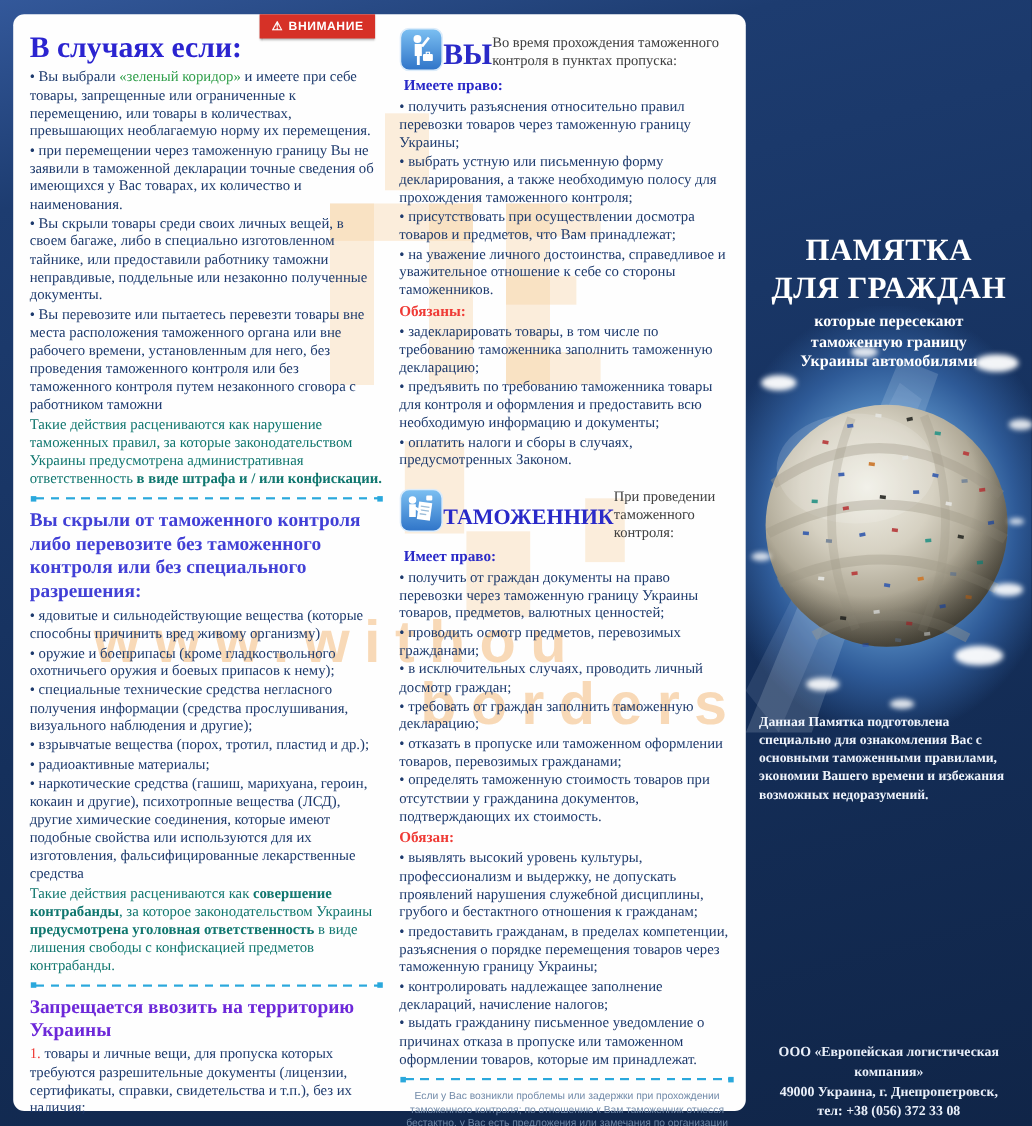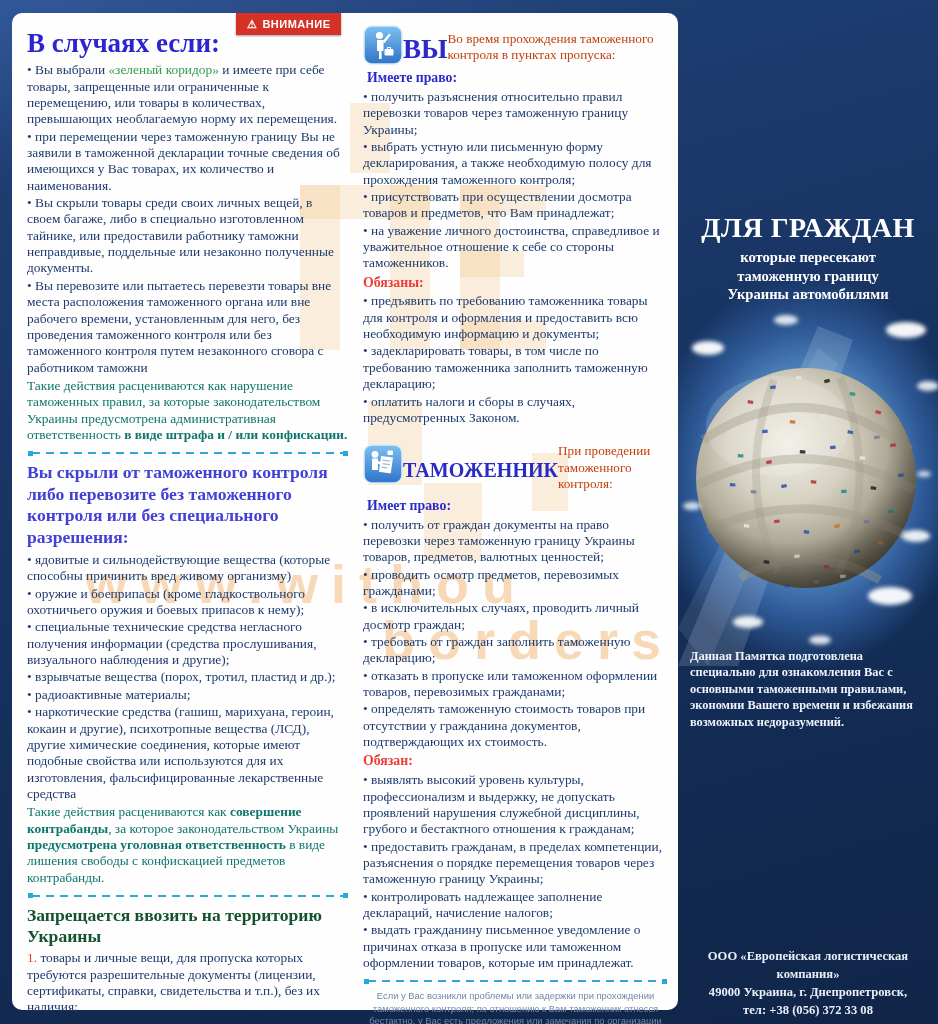--- a/index.html
+++ b/index.html
@@ -23,27 +23,27 @@
   .h1{font-size:27px;font-weight:bold;color:#2b24d0;margin:2px 0 5px;line-height:1.05;}
   .warn{color:#0f766e;margin:2px 0 2px;}
   .b{font-weight:bold;}
   .green{color:#2f9e49;}
   .rednum{color:#ef3b36;}
   .divider{position:relative;height:2px;margin:9px 5px 8px;
     background:repeating-linear-gradient(90deg,#2aa8dc 0 8px,transparent 8px 14px);}
   .divider::before,.divider::after{content:"";position:absolute;top:-1.5px;width:5px;height:5px;background:#2aa8dc;}
   .divider::before{left:-4px}.divider::after{right:-4px}
   .h2{font-size:17.6px;font-weight:bold;color:#4240d6;line-height:1.22;margin:0 0 4px;}
-  .h3{font-size:17.6px;font-weight:bold;color:#14532d;line-height:1.2;margin:0 0 3px;}
+  .h3{font-size:17.6px;font-weight:bold;color:#6d28d9;line-height:1.2;margin:0 0 3px;}
   .icon-row{display:flex;align-items:center;gap:0;margin:0 0 5px;}
   .app-icon{flex:0 0 auto;line-height:0;}
   .big-title{font-size:27px;font-weight:bold;color:#2a2ac8;line-height:1;margin-top:8px;white-space:nowrap;}
   .officer{margin-top:10px;}
   .officer .big-title{font-size:20px;margin-top:11px;}
-  .intro{flex:1;font-size:13.2px;color:#c2410c;line-height:1.25;margin-top:4px;}
+  .intro{flex:1;font-size:13.2px;color:#404040;line-height:1.25;margin-top:4px;}
   .officer .intro{margin-top:7px;}
   .rh{font-size:13.8px;font-weight:bold;color:#2a2ac8;margin:3px 4px 2px;}
   .dh{font-size:13.8px;font-weight:bold;color:#ef3b36;margin:3px 0 2px;}
   .footnote{margin-top:7px;text-align:center;font-family:"Liberation Sans",sans-serif;color:#7089a8;}
   .fn1{font-size:9.4px;line-height:1.32;margin:0 0 2px;}
   
   .right-panel{position:absolute;left:678px;top:0;width:260px;height:1024px;z-index:0;}
   .r-head{position:absolute;top:210px;left:0;width:100%;text-align:center;color:#fff;z-index:2;}
   .r-title{font-size:28px;font-weight:bold;line-height:1.25;letter-spacing:.5px;}
   .r-sub{margin-top:3px;font-size:14.6px;font-weight:bold;line-height:1.28;white-space:pre-line;}
@@ -124,22 +124,22 @@
         </span>
         <span class="big-title">ВЫ</span>
         <span class="intro">Во время прохождения таможенного контроля в пунктах пропуска:</span>
       </div>
       <div class="rh">Имеете право:</div>
       <p class="li">• получить разъяснения относительно правил перевозки товаров через таможенную границу Украины;</p>
       <p class="li">• выбрать устную или письменную форму декларирования, а также необходимую полосу для прохождения таможенного контроля;</p>
       <p class="li">• присутствовать при осуществлении досмотра товаров и предметов, что Вам принадлежат;</p>
       <p class="li">• на уважение личного достоинства, справедливое и уважительное отношение к себе со стороны таможенников.</p>
       <div class="dh">Обязаны:</div>
+      <p class="li">• задекларировать товары, в том числе по требованию таможенника заполнить таможенную декларацию;</p>
       <p class="li">• предъявить по требованию таможенника товары для контроля и оформления и предоставить всю необходимую информацию и документы;</p>
-      <p class="li">• задекларировать товары, в том числе по требованию таможенника заполнить таможенную декларацию;</p>
       <p class="li">• оплатить налоги и сборы в случаях, предусмотренных Законом.</p>
 
       <div class="icon-row officer">
         <span class="app-icon">
           <svg width="40" height="40" viewBox="0 0 40 40">
             <defs>
                 <linearGradient id="ai2" x1="0" y1="0" x2="0" y2="1">
                   <stop offset="0" stop-color="#7cc0f2"></stop>
                   <stop offset="1" stop-color="#2f74c8"></stop>
                 </linearGradient>
@@ -270,20 +270,21 @@
           <ellipse cx="212" cy="318" rx="22" ry="9" opacity="0.95"></ellipse>
           <ellipse cx="70" cy="344" rx="15" ry="6" opacity="0.9"></ellipse>
           <ellipse cx="142" cy="362" rx="11" ry="4.5" opacity="0.85"></ellipse>
           <ellipse cx="246" cy="196" rx="7" ry="3" opacity="0.8"></ellipse>
           <ellipse cx="108" cy="42" rx="12" ry="5" opacity="0.85"></ellipse>
         </g>
       </svg>
     </div>
     <div class="r-head">
       <div class="r-title">
+        <div>ПАМЯТКА</div>
         <div>ДЛЯ ГРАЖДАН</div>
       </div>
       <div class="r-sub">которые пересекают
 таможенную границу
 Украины автомобилями</div>
     </div>
     <div class="r-note">Данная Памятка подготовлена специально для ознакомления Вас с основными таможенными правилами, экономии Вашего времени и избежания возможных недоразумений.</div>
     <div class="r-company">
       <div>ООО «Европейская логистическая компания»</div>
       <div>49000 Украина, г. Днепропетровск,</div>

